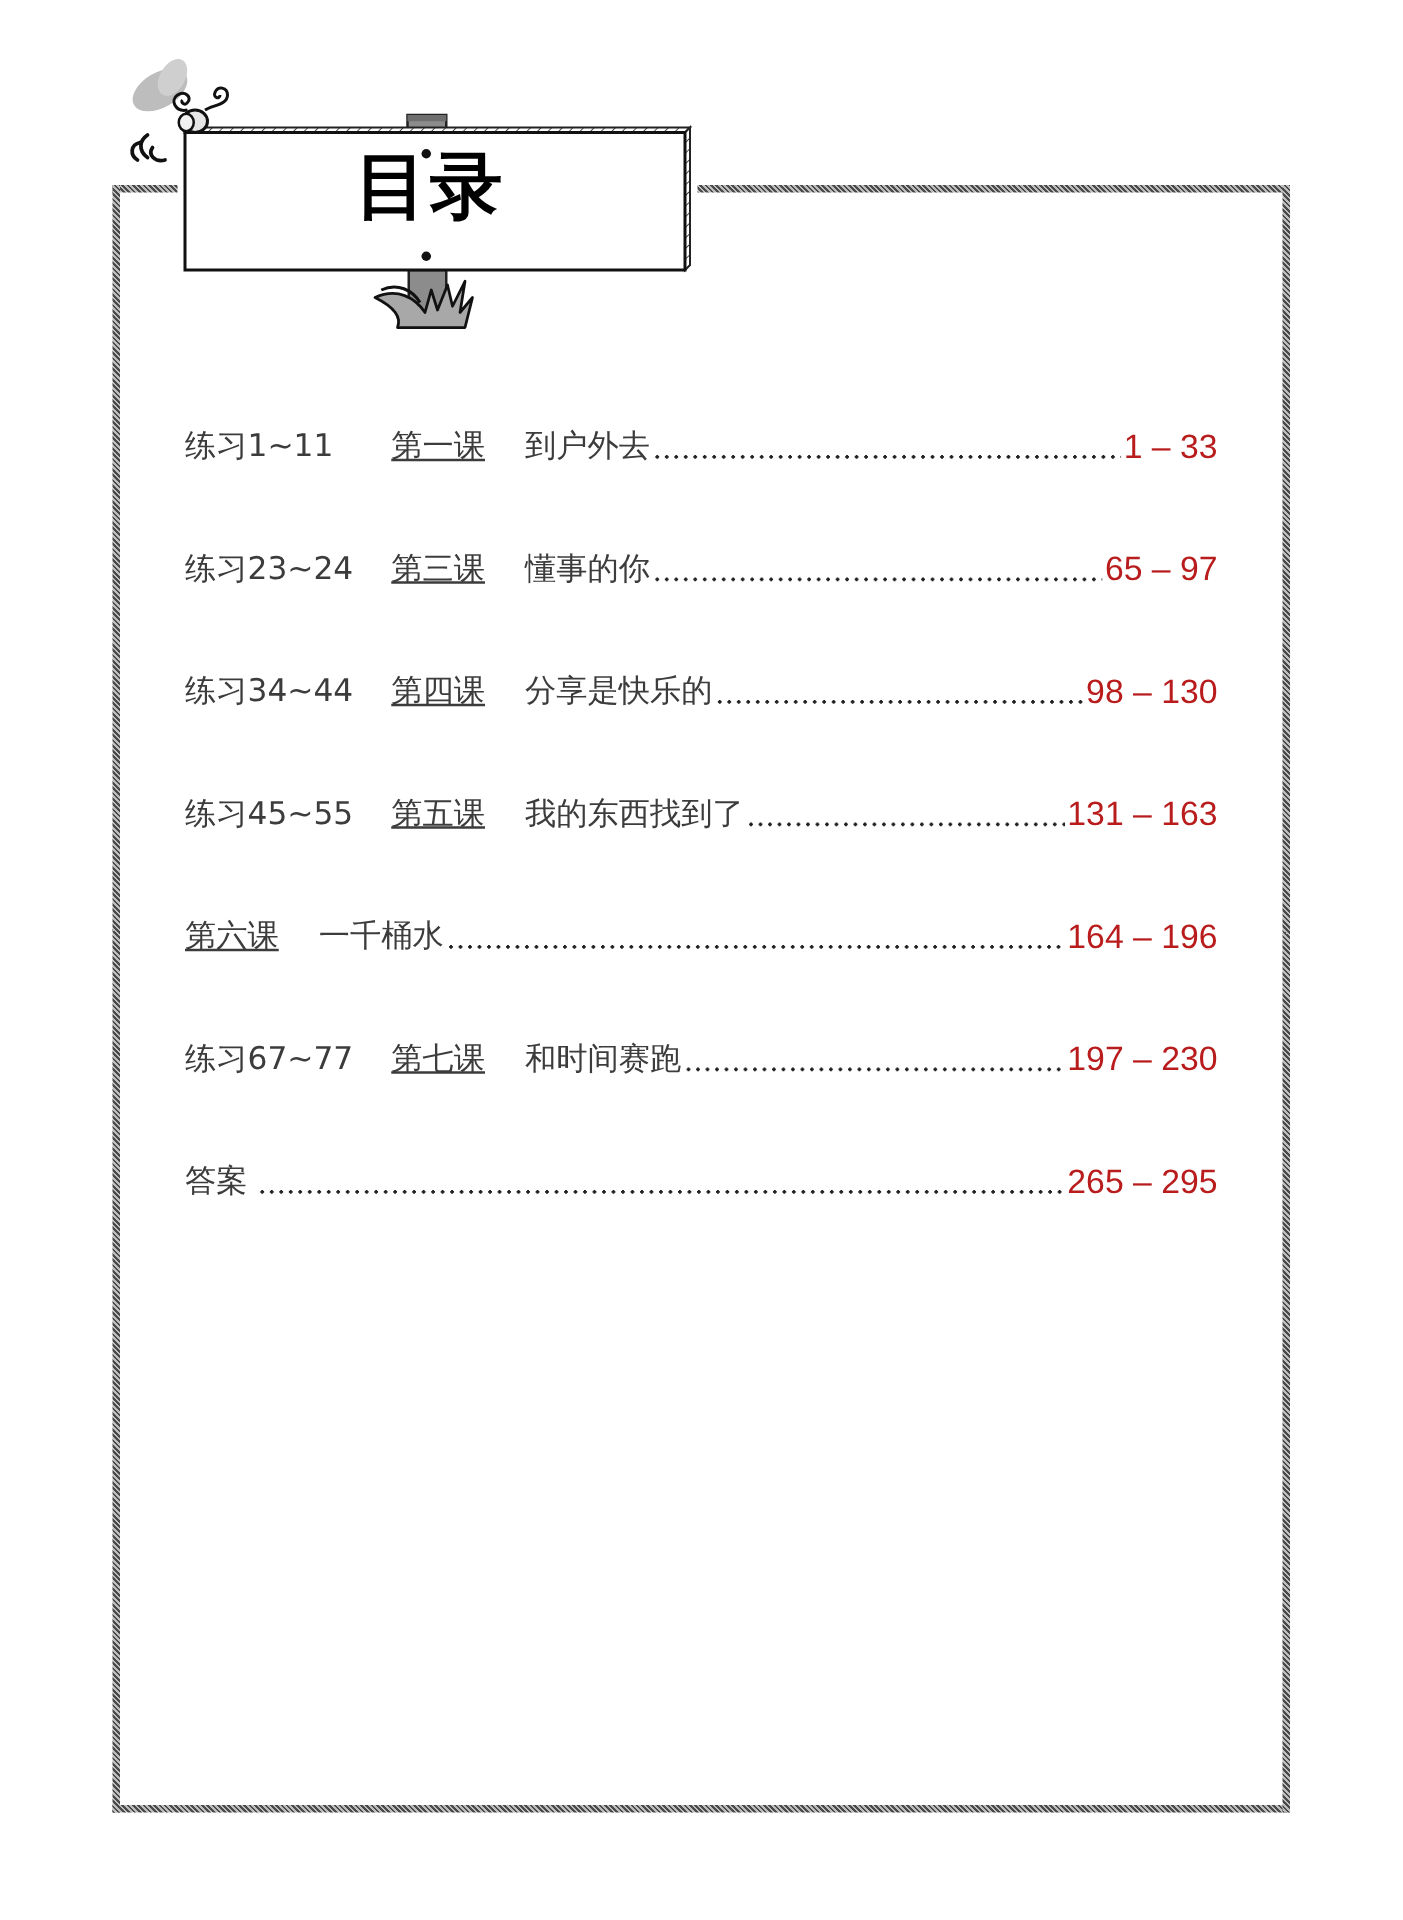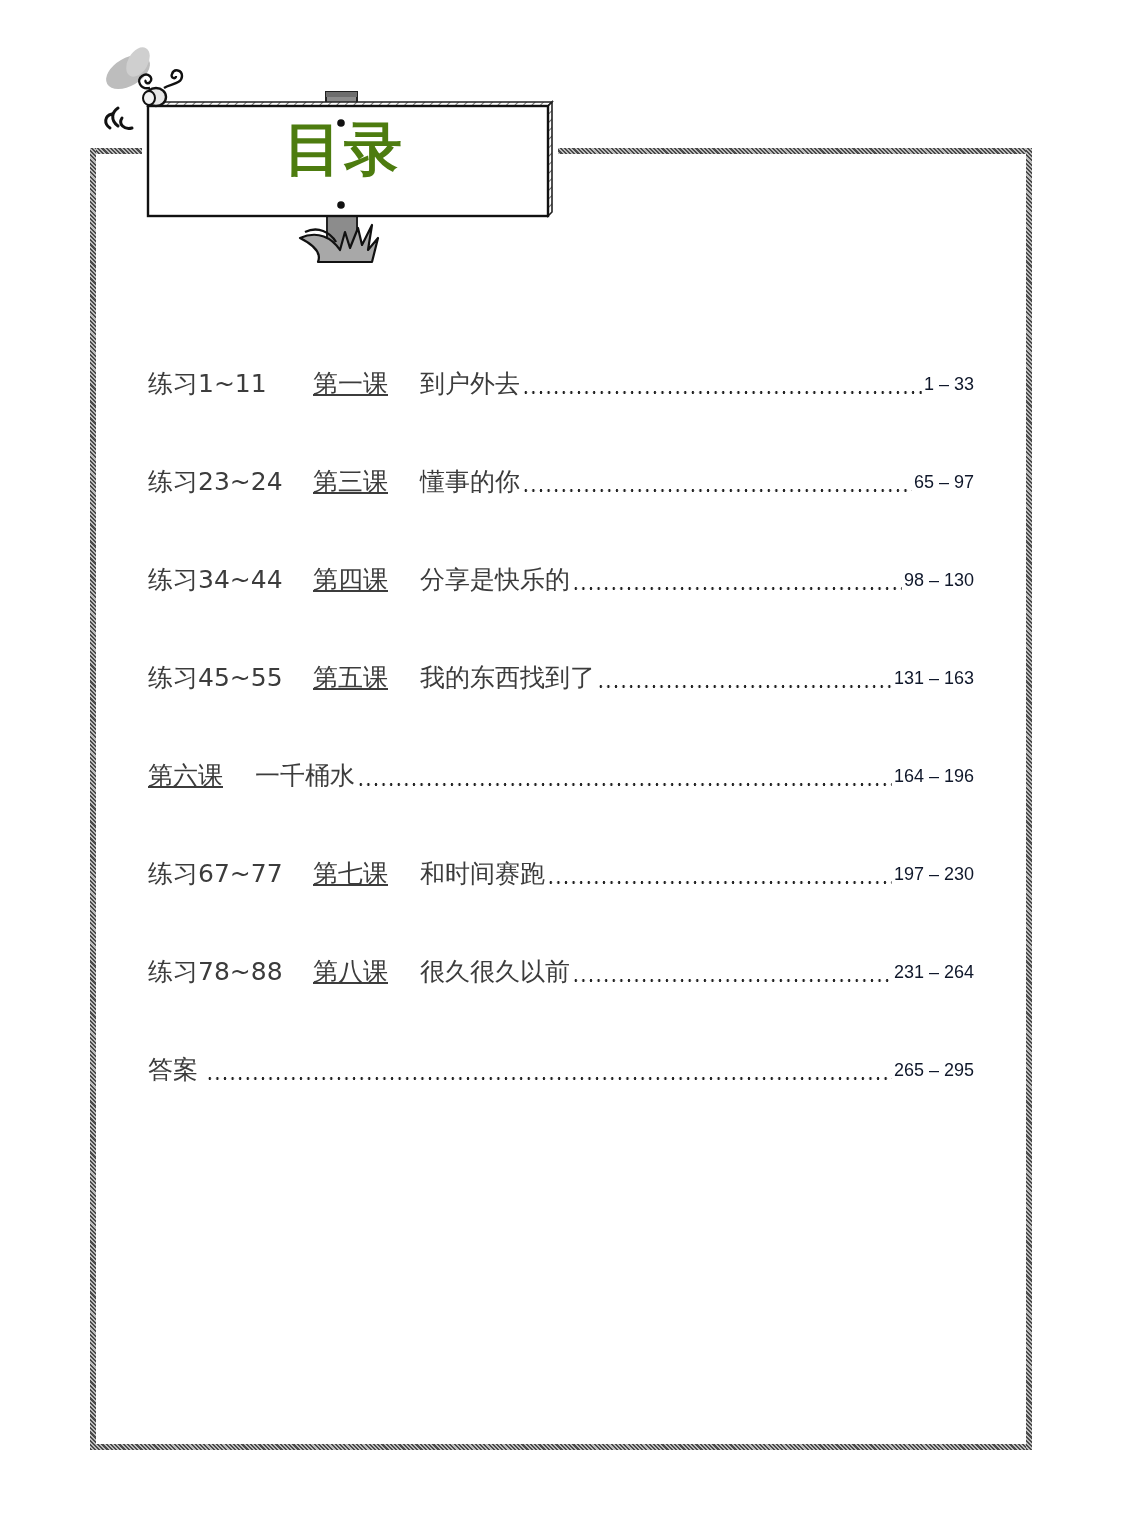--- a/index.html
+++ b/index.html
@@ -53,40 +53,40 @@
     left: 148px;
     top: 106px;
     width: 392px;
     height: 88px;
     display: flex;
     align-items: center;
     justify-content: center;
     font-family: "DejaVu Sans", sans-serif;
     font-weight: bold;
     font-size: 58px;
-    color: #4d7c0f;
+    color: #000000;
     letter-spacing: 2px;
     z-index: 3;
   }
 
   
   .toc {
     position: absolute;
     left: 148px;
     top: 308px;
     width: 826px;
   }
   .toc-row {
     position: relative;
     height: 98px;
     font-size: 25px;
     line-height: 44px;
     color: #3c3c3c;
     display: flex;
-    align-items: flex-end;
+    align-items: center;
     white-space: nowrap;
   }
   .toc-row .ex {
     width: 165px;
     flex: 0 0 165px;
     font-family: "DejaVu Sans", sans-serif;
     font-weight: normal;
   }
   .toc-row .lesson {
     width: 107px;
@@ -111,22 +111,22 @@
     bottom: 12px;
     height: 3px;
     background-image: radial-gradient(circle, #222 1.2px, transparent 1.5px);
     background-size: 7.6px 3px;
     background-repeat: repeat-x;
     background-position: left center;
   }
   .toc-row .pages {
     flex: 0 0 auto;
     font-family: "Liberation Sans", sans-serif;
-    font-size: 18px;
-    color: #0f172a;
+    font-size: 27px;
+    color: #b91c1c;
     padding-left: 2px;
   }
   .toc-row.answers .title {
     padding-right: 8px;
   }
 </style>
 </head>
 <body>
 
 <div class="frame">
@@ -214,25 +214,18 @@
     <span class="leader"></span>
     <span class="pages">164 – 196</span>
   </div>
   <div class="toc-row">
     <span class="ex">练习67~77</span>
     <span class="lesson">第七课</span>
     <span class="title">和时间赛跑</span>
     <span class="leader"></span>
     <span class="pages">197 – 230</span>
   </div>
-  <div class="toc-row">
-    <span class="ex">练习78~88</span>
-    <span class="lesson">第八课</span>
-    <span class="title">很久很久以前</span>
-    <span class="leader"></span>
-    <span class="pages">231 – 264</span>
-  </div>
   <div class="toc-row answers">
     <span class="title">答案</span>
     <span class="leader"></span>
     <span class="pages">265 – 295</span>
   </div>
 </div>
 
 </body></html>

